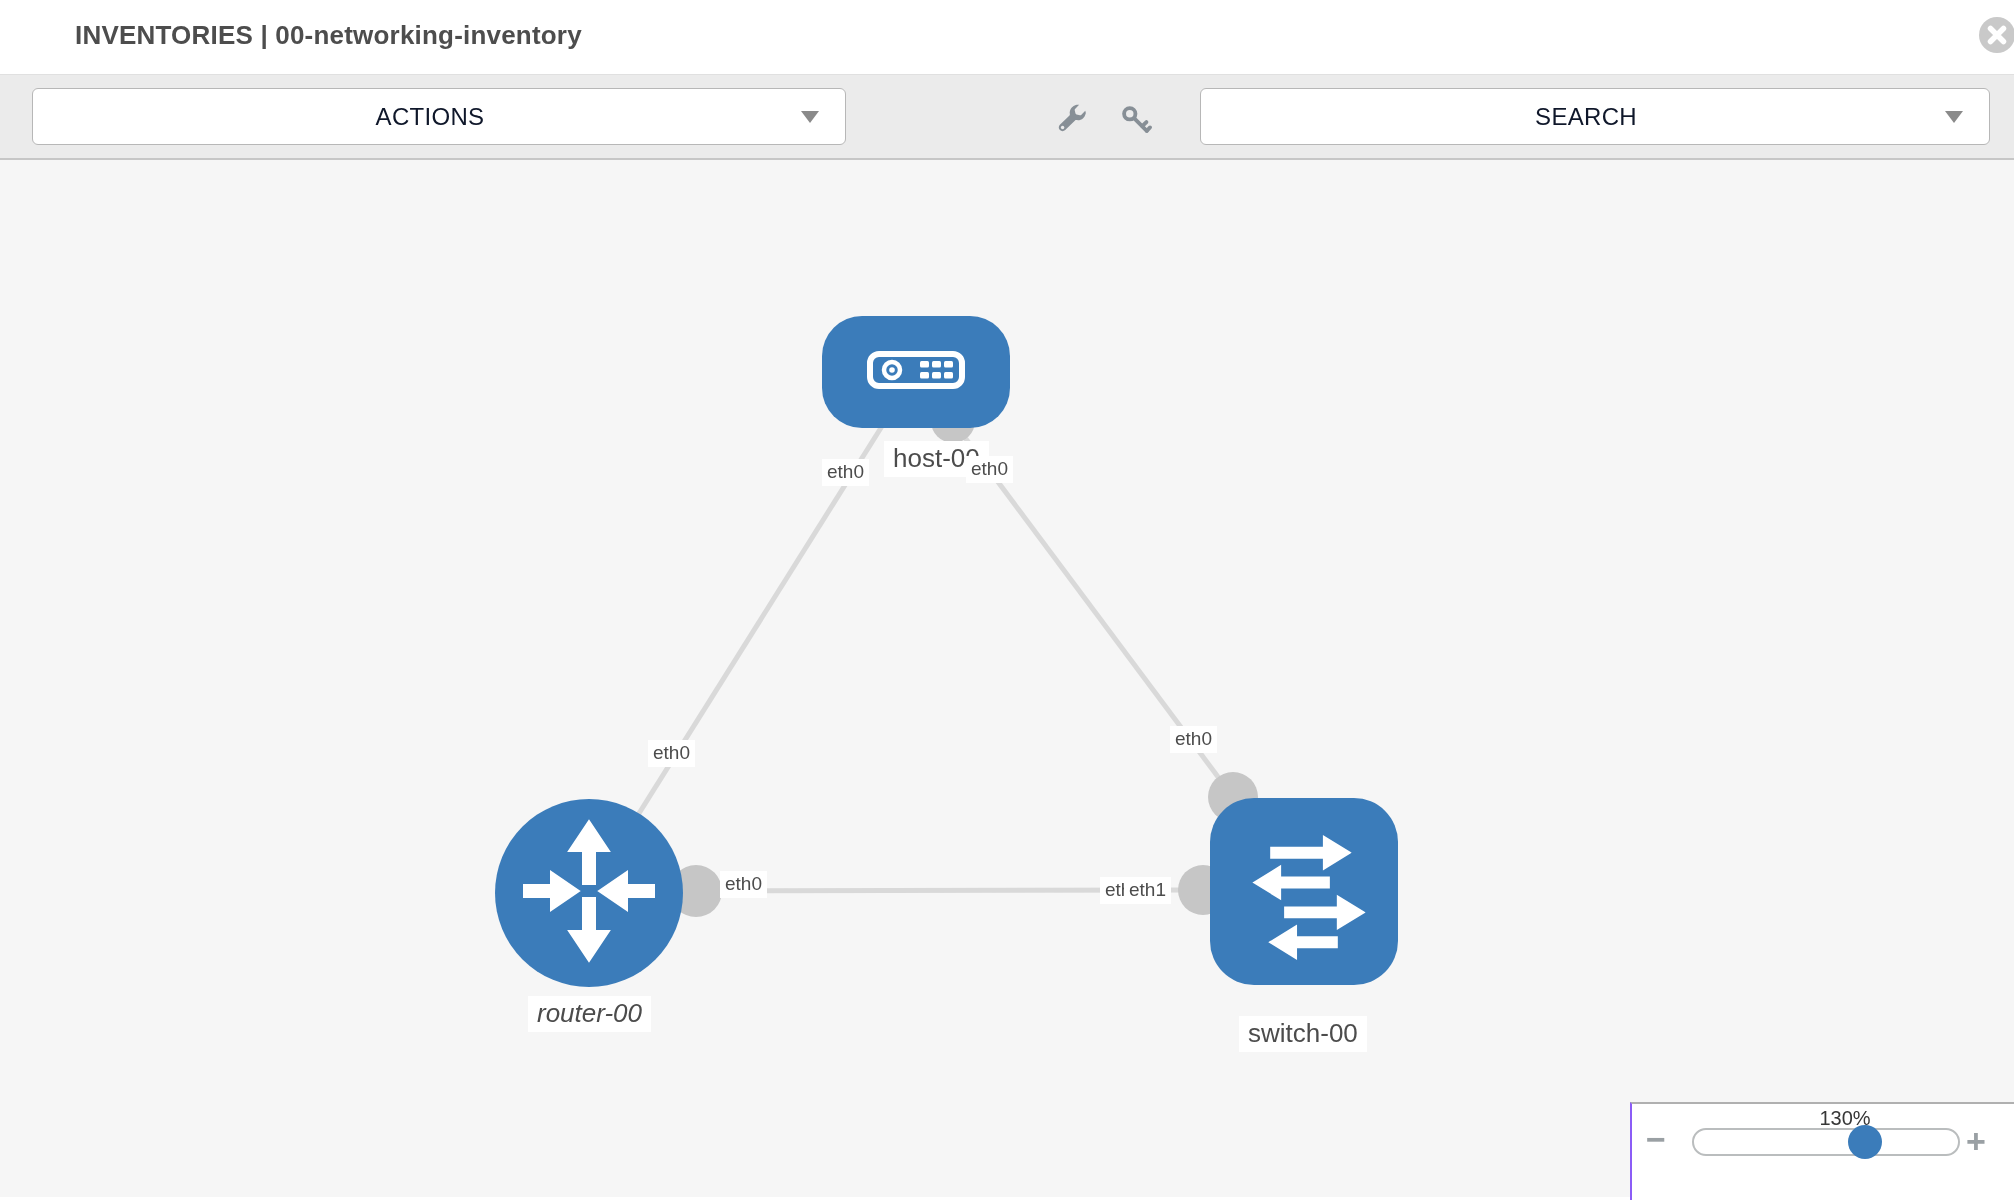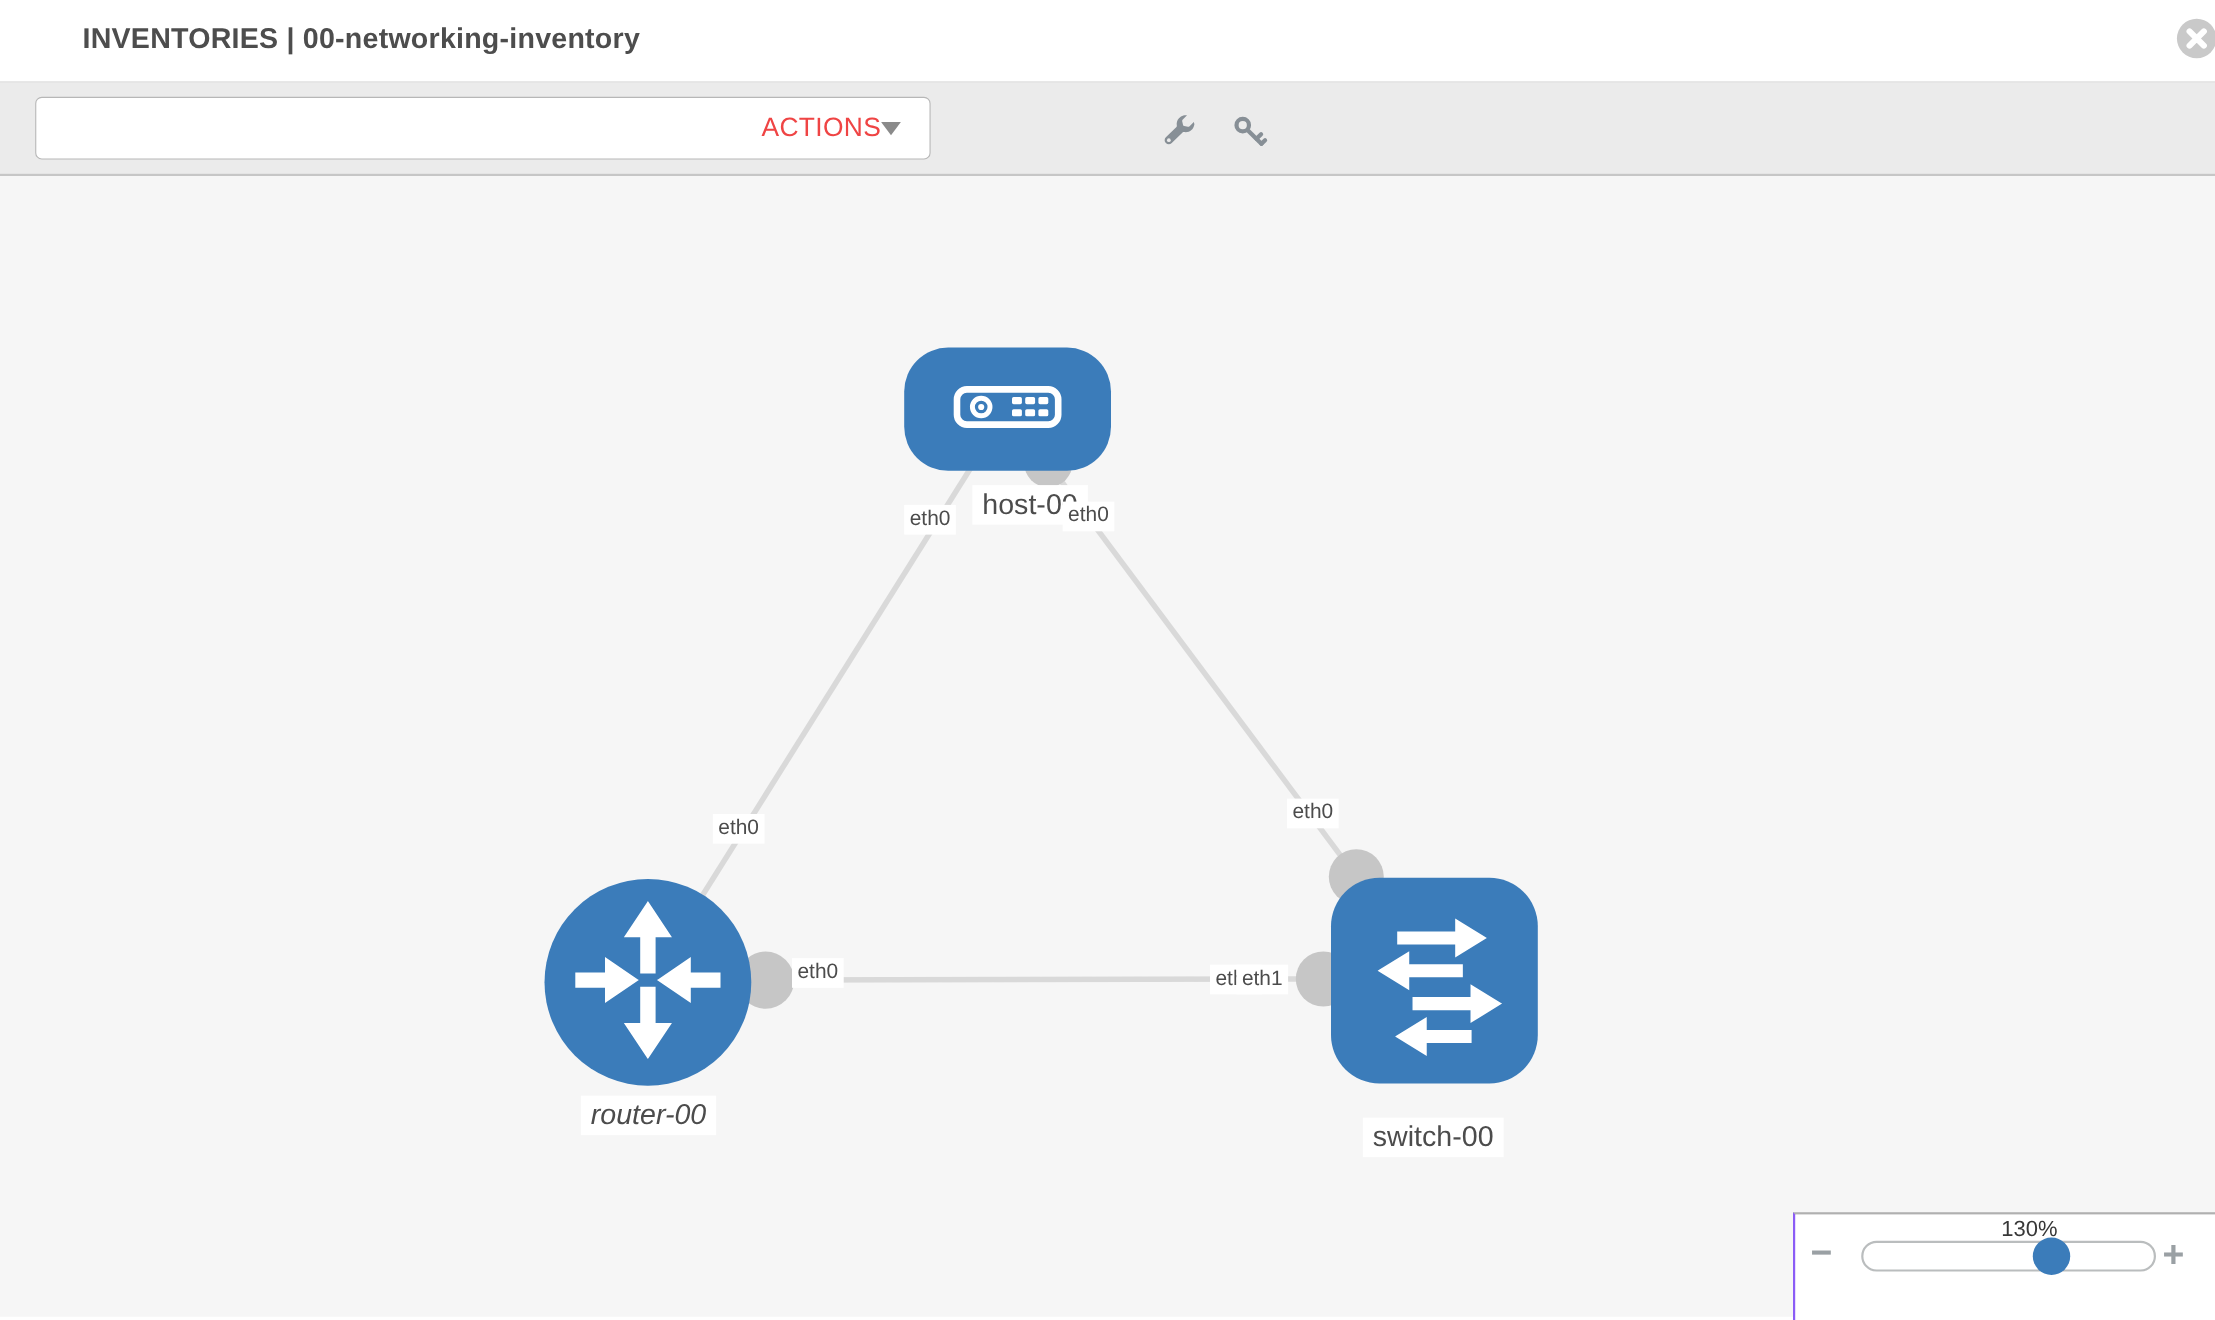--- a/index.html
+++ b/index.html
@@ -12,22 +12,22 @@
                 color:#4d4d4d; letter-spacing:0.2px; }
   .close-btn { position:absolute; left:1943px; top:16px; width:38px; height:38px;
                border:none; background:transparent; cursor:pointer; }
 
   
   .toolbar { position:relative; width:2014px; height:86px; background:#ebebeb;
              border-top:1px solid #e0e0e0; border-bottom:2px solid #c6c6c6; }
   .select-box { position:absolute; top:13px; height:57px; background:#fff;
                 border:1px solid #b7b7b7; border-radius:6px; display:flex;
                 align-items:center; cursor:pointer; }
-  .select-box .sel-label { padding-left:26px; font-size:24px; color:#ef4444; flex:1;
-                           text-align:right; letter-spacing:0.3px; }
+  .select-box .sel-label { padding-left:26px; font-size:24px; color:#0f172a; flex:1;
+                           text-align:center; letter-spacing:0.3px; }
   .caret { width:0; height:0; border-left:9px solid transparent; border-right:9px solid transparent;
            border-top:12px solid #8a8a8a; margin-right:26px; }
   .actions-box { left:32px; width:814px; }
   .search-box  { left:1200px; width:790px; }
   .tool-icon-btn { position:absolute; top:26px; width:52px; height:40px; border:none;
                    background:transparent; cursor:pointer; }
   .wrench-btn { left:1046px; }
   .key-btn { left:1110px; }
 
   
@@ -96,20 +96,24 @@
     <span>
       <svg width="34" height="34" viewBox="0 0 30 30">
         <circle cx="9.5" cy="9.5" r="5" fill="none" stroke="#878f96" stroke-width="3.4"></circle>
         <path d="M13.5 13.5 L24.5 24.5" stroke="#878f96" stroke-width="3.4" stroke-linecap="round"></path>
         <path d="M20.5 20.5 L24.2 16.8" stroke="#878f96" stroke-width="3.4" stroke-linecap="round"></path>
         <path d="M24.5 24.5 L27.4 21.6" stroke="#878f96" stroke-width="3.4" stroke-linecap="round"></path>
       </svg>
     </span>
   </button>
 
+  <div class="select-box search-box">
+    <span class="sel-label">SEARCH</span>
+    <span class="caret"></span>
+  </div>
 </div>
 
 <div class="canvas">
   <svg class="net-svg" width="2014" height="1037" viewBox="0 0 2014 1037">
 
     <line x1="916" y1="212" x2="589" y2="733" stroke="#d9d9d9" stroke-width="5"></line>
     <line x1="916" y1="212" x2="1233" y2="637" stroke="#d9d9d9" stroke-width="5"></line>
     <line x1="589" y1="731" x2="1203" y2="730" stroke="#d9d9d9" stroke-width="5"></line>
 
     <circle cx="953" cy="261" r="22" fill="#c6c6c6"></circle>

